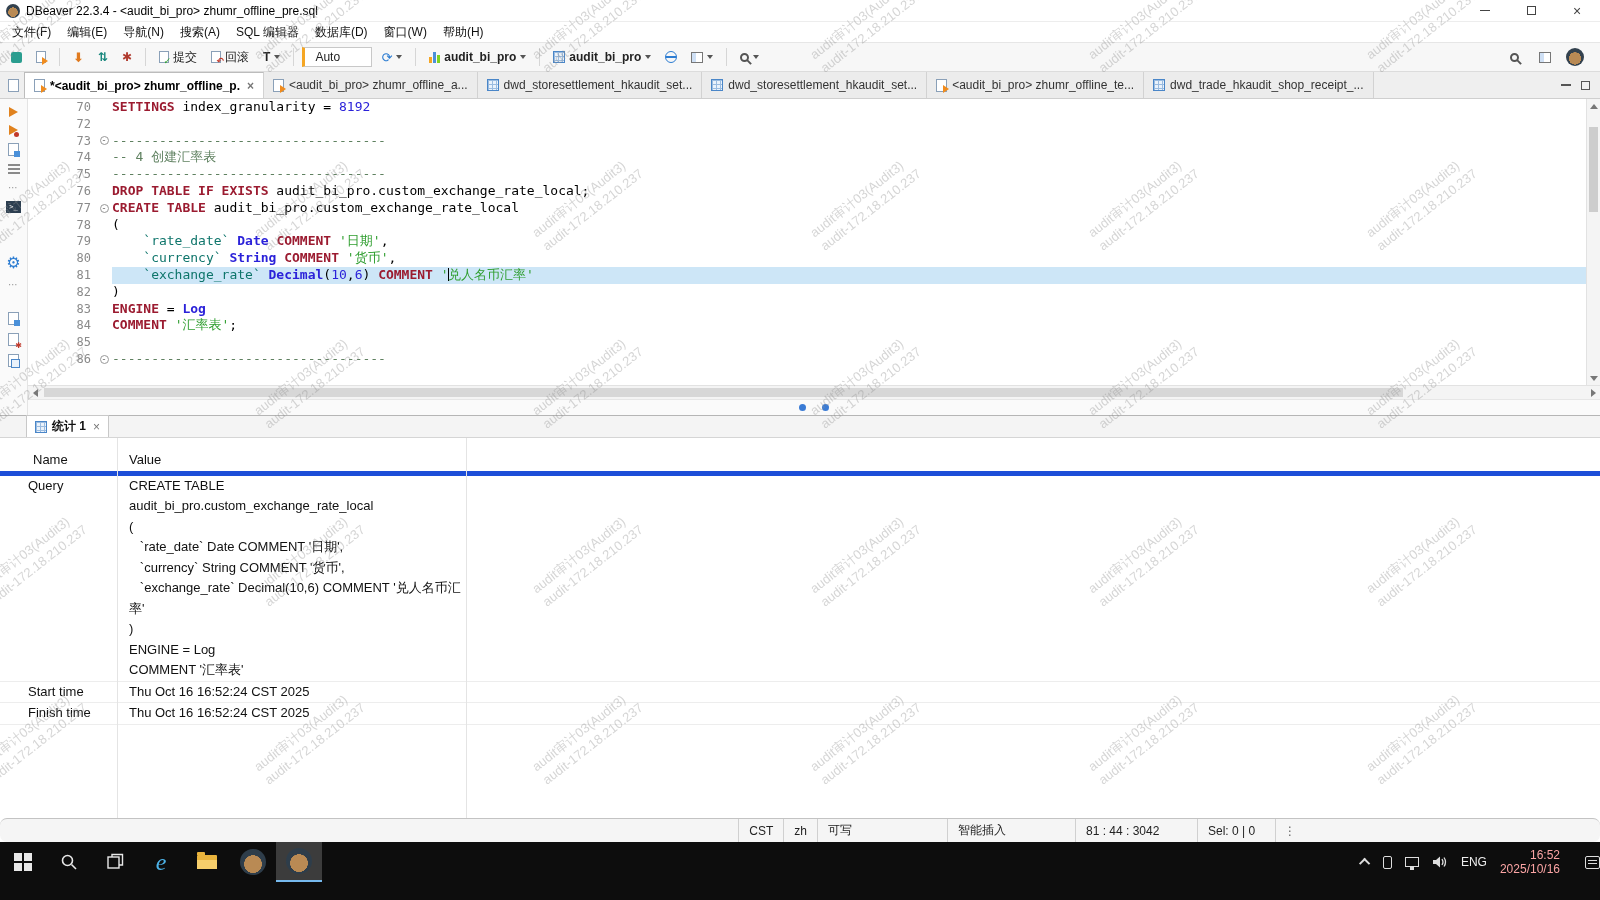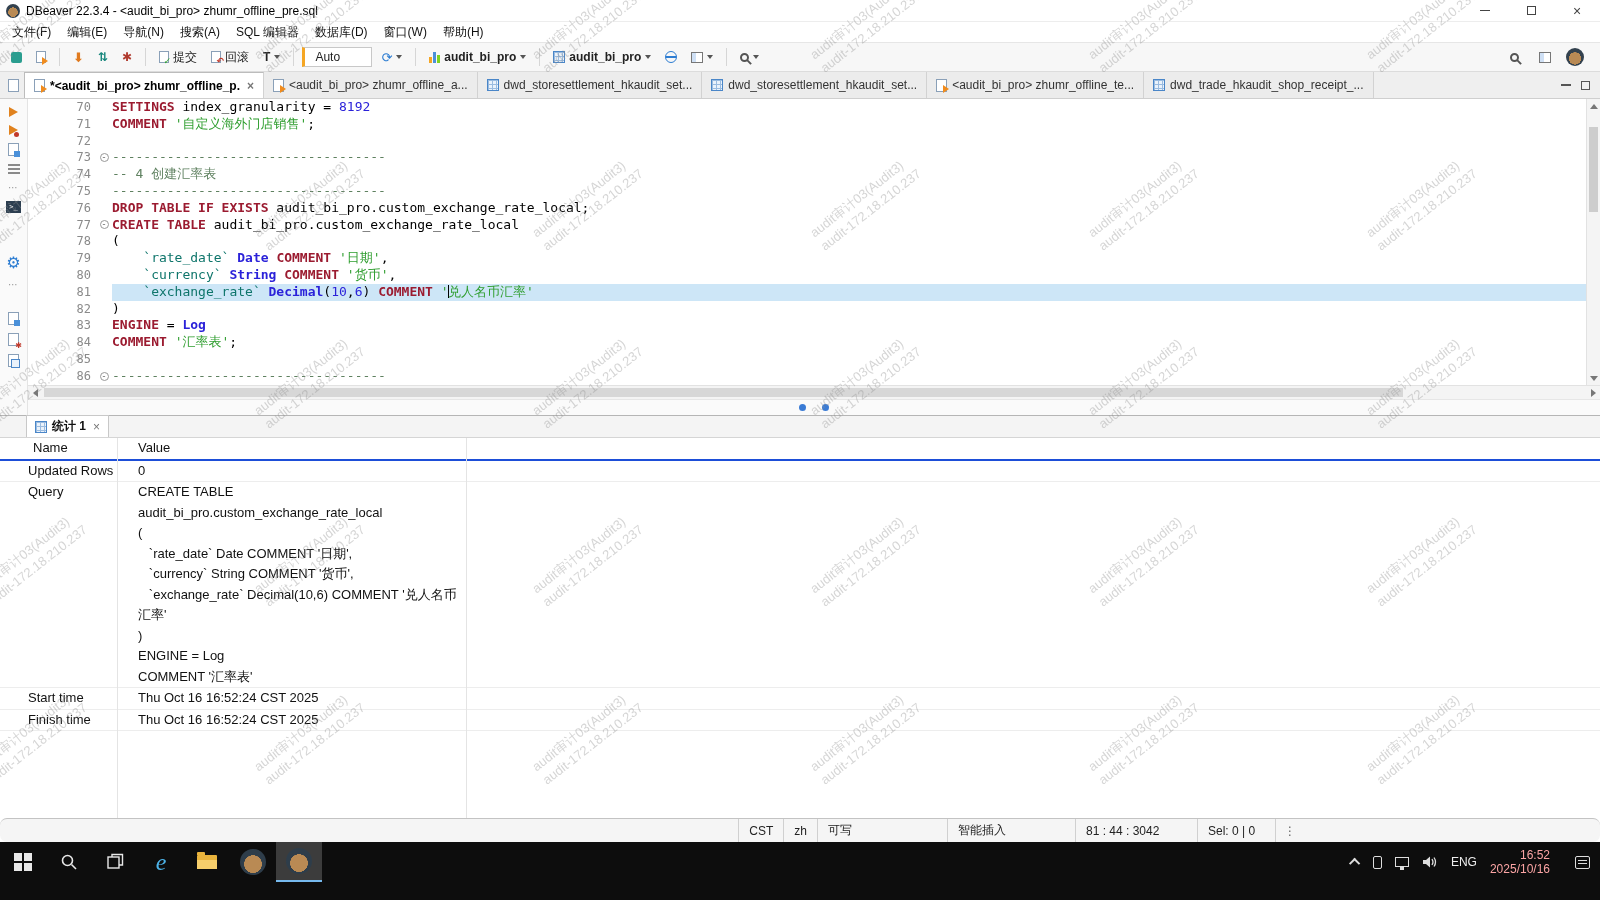--- a/index.html
+++ b/index.html
@@ -118,24 +118,24 @@
 
   
   .stats { height:403px; border-top:1px solid #b5b5b5; display:flex; flex-direction:column; background:#fff; flex:none; }
   .stats-tabbar { height:22px; background:#f4f4f4; border-bottom:1px solid #d5d5d5; display:flex; align-items:flex-end; padding-left:26px; }
   .stats-tab { display:flex; align-items:center; gap:5px; background:#fff; border:1px solid #c8c8c8; border-bottom:none; padding:2px 8px; height:22px; font-weight:bold;margin-top:30px; }
   .stats-tab .tabclose { font-weight:normal; }
   .stats-body { flex:1; position:relative; overflow:hidden; font-size:13px; }
   .vline { position:absolute; top:0; bottom:0; width:1px; background:#e4e4e4; }
   .vline1 { left:117px; } .vline2 { left:466px; }
   .srow { display:flex; border-bottom:1px solid #ededed; align-items:stretch; }
-  .srow.header { border-bottom:2px solid #1d4ed8; }
+  .srow.header { border-bottom:5px solid #1d4ed8;margin-top:12px; }
   .sc { line-height:20.5px; }
   .sc.name { width:117px; padding-left:28px; flex:none; }
-  .sc.value { width:349px; padding-left:21px; flex:none; white-space:pre-wrap; font-family:"Liberation Sans","DejaVu Sans",sans-serif; }
+  .sc.value { width:349px; padding-left:12px; flex:none; white-space:pre-wrap; font-family:"Liberation Sans","DejaVu Sans",sans-serif; }
   .srow.header .sc.name { padding-left:33px; }
 
   
   .statusbar { height:24px; border-top:1px solid #c3c3c3; background:#f5f5f5; display:flex; align-items:stretch; font-size:12px; color:#222; flex:none;border-radius:7px; }
   .sb-fill { flex:1; }
   .sbitem { border-left:1px solid #d0d0d0; display:flex; align-items:center; padding:0 10px; white-space:nowrap; }
   .sb2 { min-width:130px; } .sb3 { min-width:128px; } .sb4 { min-width:122px; } .sb5 { min-width:78px; }
   .sb-more { display:flex; align-items:center; padding:0 8px; color:#666; border-left:1px solid #d0d0d0; }
   .sb-endpad { width:296px; }
 
@@ -145,21 +145,21 @@
   .taskbtn { width:46px; height:40px; display:flex; align-items:center; justify-content:center; }
   .taskbtn.active-app { background:#3c3c3c; border-bottom:2px solid #76b9ed; }
   .winlogo { display:grid; grid-template-columns:8px 8px; grid-template-rows:8px 8px; gap:1.5px; }
   .winlogo b { background:#e8e8e8; }
   .tsearch svg, .tview svg { display:block; }
   .ie-e { color:#4db3e8; font-size:24px; font-family:"Liberation Serif",serif; font-style:italic; line-height:1; }
   .folder { width:20px; height:14px; background:#e9b33c; border-radius:1px; position:relative; }
   .folder::before { content:''; position:absolute; top:-3px; left:0; width:8px; height:3px; background:#e9b33c; border-radius:1px 1px 0 0; }
   .folder::after { content:''; position:absolute; left:0; right:0; bottom:0; height:9px; background:#f6ce6b; }
   .beaver-lg { width:26px; height:26px; border-radius:50%; background:radial-gradient(circle at 50% 58%, #b98a54 0 44%, #2e3d4a 45%); }
-  .tray { margin-left:auto; display:flex; align-items:center; gap:13px; padding-right:10px; }
+  .tray { margin-left:auto; display:flex; align-items:center; gap:13px; }
   .chev-up { width:8px; height:8px; border-left:2px solid #ddd; border-top:2px solid #ddd; transform:rotate(45deg) translateY(2px); }
   .phone-ic { width:9px; height:13px; border:1.5px solid #ddd; border-radius:2px; }
   .mon-ic { width:14px; height:10px; border:1.5px solid #ddd; position:relative; }
   .mon-ic::after { content:''; position:absolute; left:4px; bottom:-4px; width:4px; height:3px; background:#ddd; }
   .vol-ic { display:flex; align-items:center; }
   .lang { font-size:12px; color:#eee; }
   .clock { text-align:right; font-size:12px; line-height:14px; color:#fca5a5; }
   .ac-ic { width:15px; height:13px; border:1.5px solid #ddd; border-radius:2px; position:relative; margin-left:12px; }
   .ac-ic::after { content:''; position:absolute; left:2px; top:3px; right:2px; height:1.5px; background:#ddd; box-shadow:0 3px 0 #ddd; }
 
@@ -338,27 +338,20 @@
           <div class="code-scroll">
               <div class="crow">
                 <div class="gcell">
                   <span class="lno">70</span>
                   <span class="foldc"></span>
                 </div>
                 <div class="cline"><span class="tk-kw">SETTINGS</span><span class="tk-pl"> index_granularity = </span><span class="tk-num">8192</span></div>
               </div>
               <div class="crow">
                 <div class="gcell">
-                  <span class="lno">71</span>
-                  <span class="foldc"></span>
-                </div>
-                <div class="cline"><span class="tk-kw">COMMENT</span><span class="tk-pl"> </span><span class="tk-str">'自定义海外门店销售'</span><span class="tk-pl">;</span></div>
-              </div>
-              <div class="crow">
-                <div class="gcell">
                   <span class="lno">72</span>
                   <span class="foldc"></span>
                 </div>
                 <div class="cline"></div>
               </div>
               <div class="crow">
                 <div class="gcell">
                   <span class="lno">73</span>
                   <span class="foldc">
                     <span class="foldic">-</span>
@@ -501,24 +494,20 @@
         </div>
       </div>
       <div class="stats-body">
         <div class="vline vline1"></div>
         <div class="vline vline2"></div>
         <div class="srow header">
           <div class="sc name">Name</div>
           <div class="sc value">Value</div>
         </div>
         <div>
-            <div class="srow">
-              <div class="sc name">Updated Rows</div>
-              <div class="sc value">0</div>
-            </div>
             <div class="srow">
               <div class="sc name">Query</div>
               <div class="sc value">CREATE TABLE audit_bi_pro.custom_exchange_rate_local
 (
    `rate_date` Date COMMENT '日期',
    `currency` String COMMENT '货币',
    `exchange_rate` Decimal(10,6) COMMENT '兑人名币汇率'
 )
 ENGINE = Log
 COMMENT '汇率表'</div>

